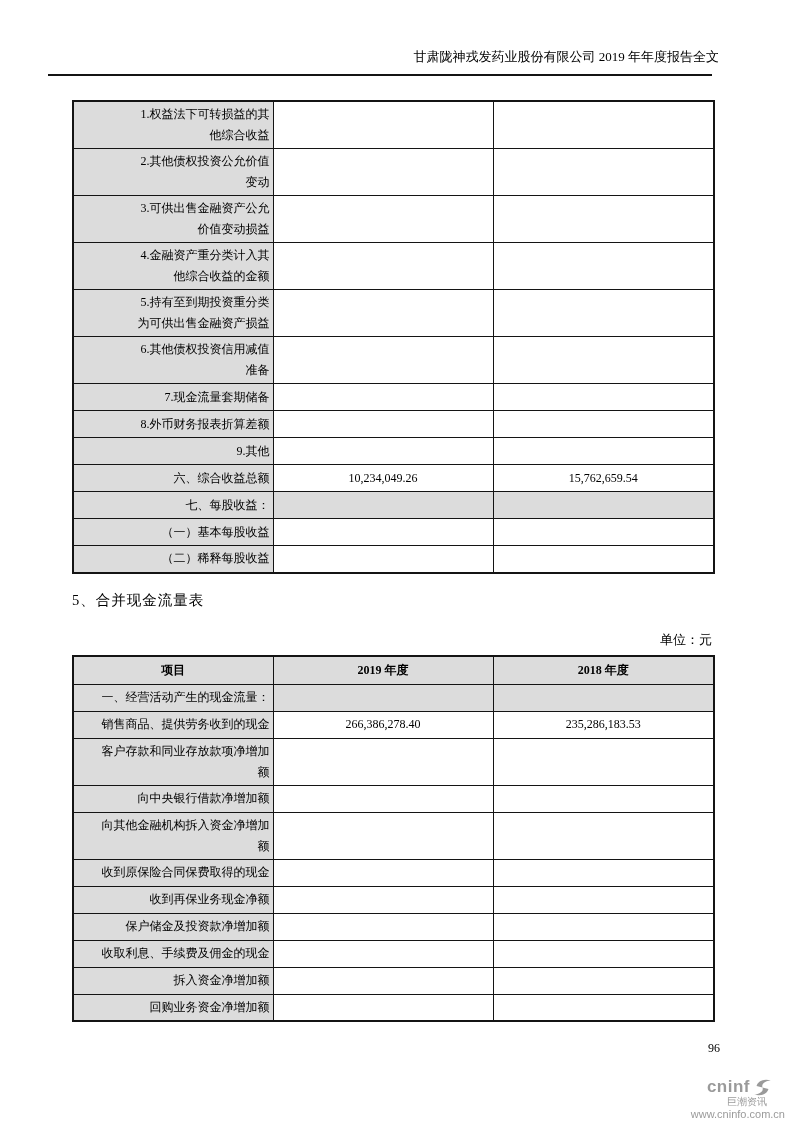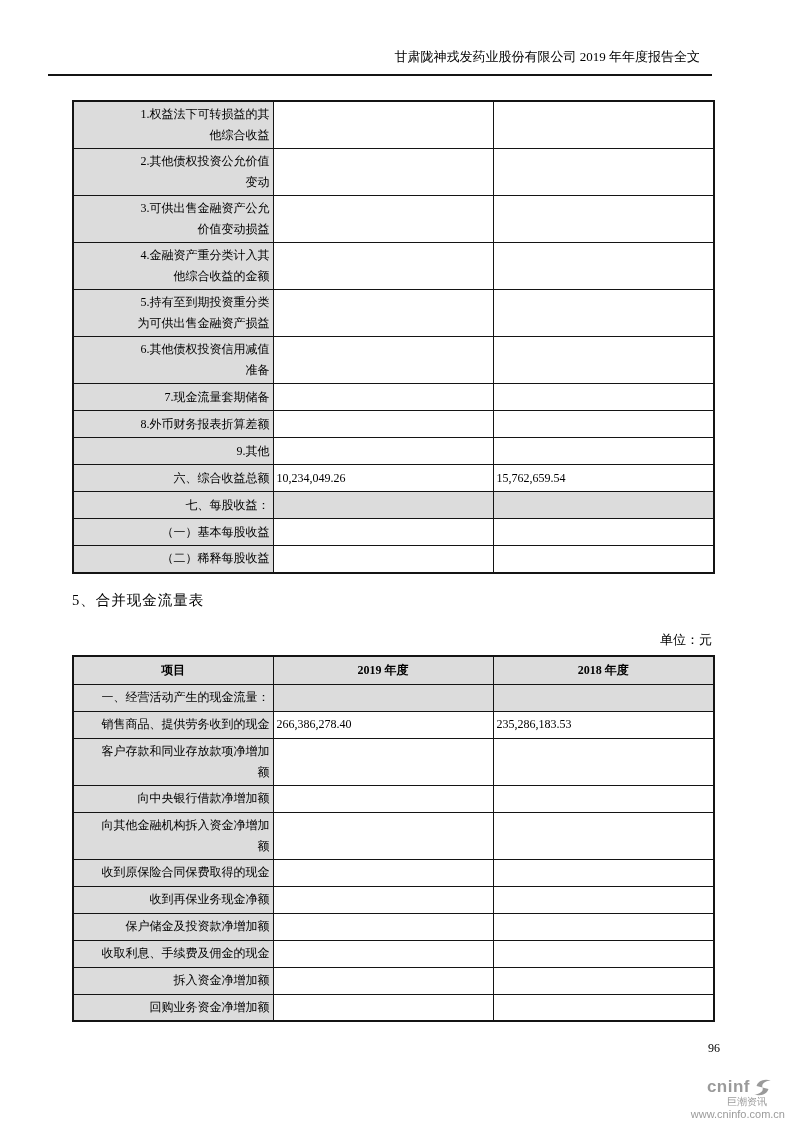--- a/index.html
+++ b/index.html
@@ -10,21 +10,21 @@
     height: 1122px;
     margin: 0 auto;
     background: #ffffff;
     font-family: "Liberation Serif", "DejaVu Serif", serif;
     color: #000000;
     overflow: hidden;
   }
   .doc-header-title {
     position: absolute;
     top: 48px;
-    right: 93px;
+    right: 74px;
     font-size: 13px;
     white-space: nowrap;
   }
   .doc-header-rule {
     position: absolute;
     top: 74px;
     left: 48px;
     width: 664px;
     border-top: 2px solid #141414;
   }
@@ -52,21 +52,21 @@
   }
   table.fin td.label {
     background: #dcdcdc;
     text-align: right;
     white-space: pre-wrap;
     word-break: break-all;
     padding-left: 6px;
   }
   table.fin td.val {
     background: #ffffff;
-    text-align: left;
+    text-align: center;
   }
   table.fin td.shaded { background: #dcdcdc; }
   table.fin th.colhead {
     background: #dcdcdc;
     text-align: center;
     font-weight: bold;
     height: 28px;
   }
   .section-heading {
     position: absolute;

